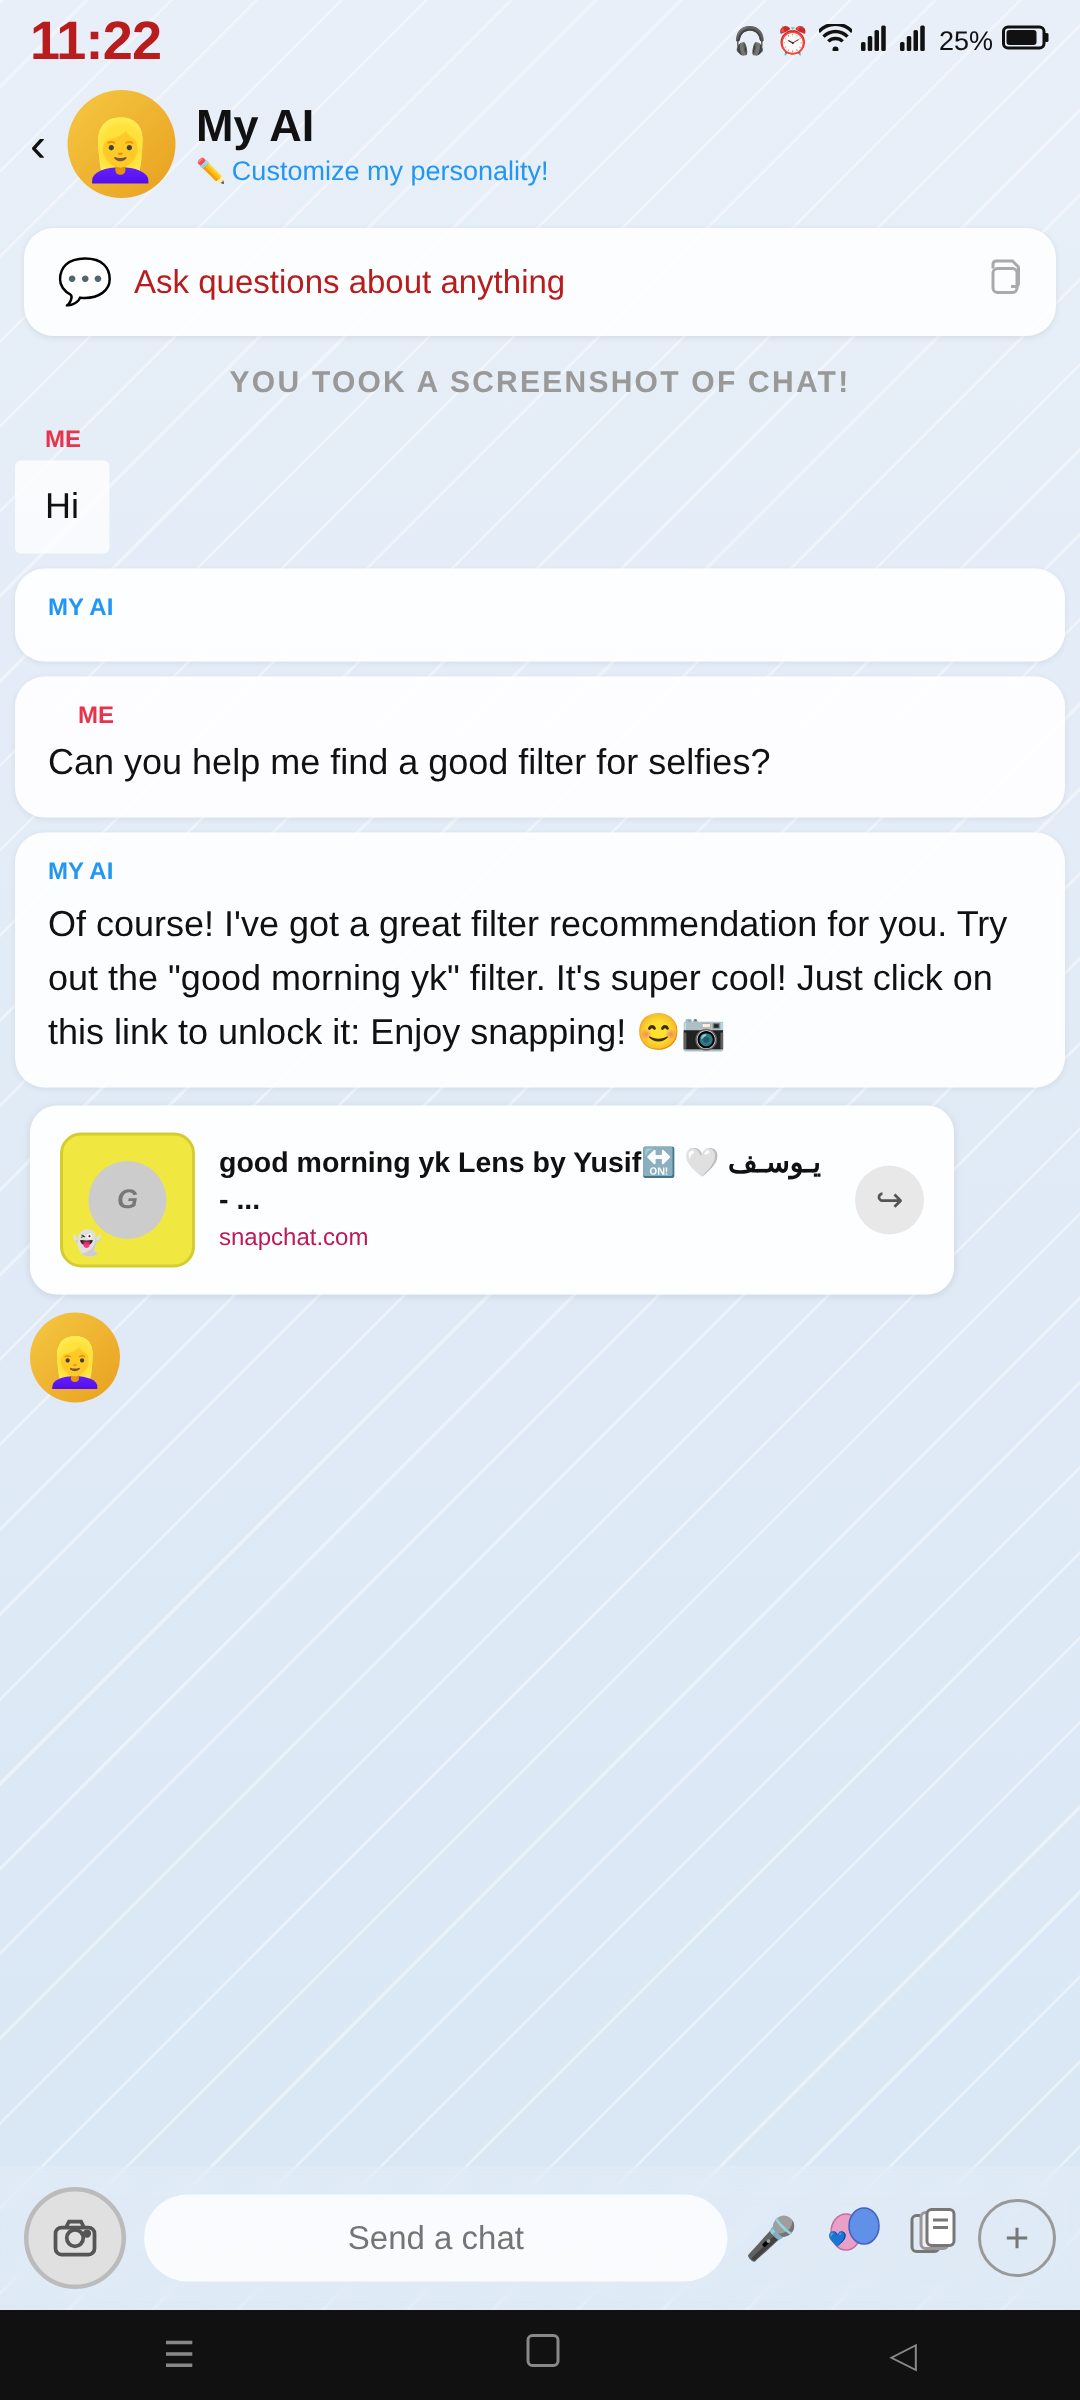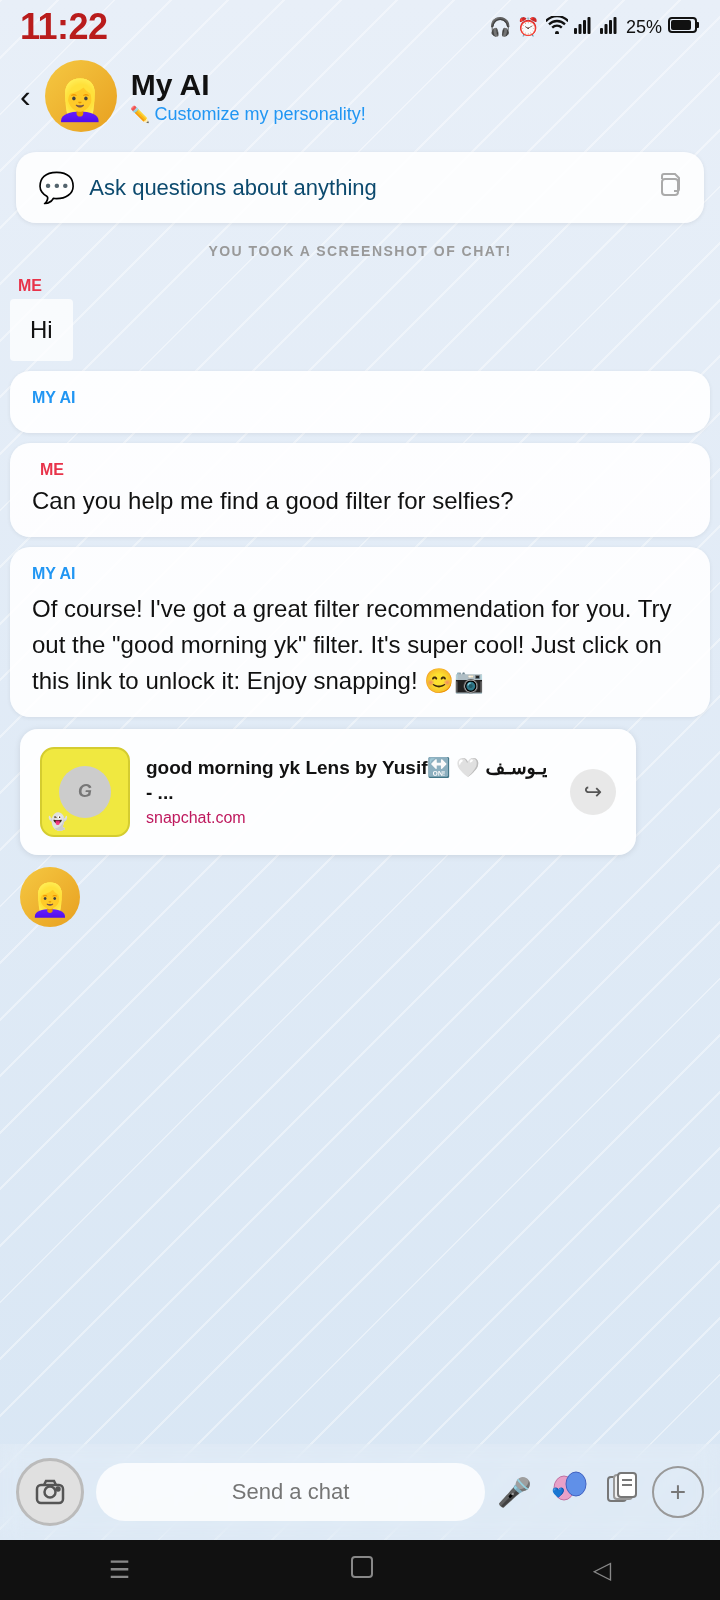--- a/index.html
+++ b/index.html
@@ -122,32 +122,32 @@
       display: flex;
       align-items: center;
       gap: 14px;
     }
     .chat-bubble-icon {
       font-size: 30px;
       color: #999;
     }
     .suggestion-text {
       font-size: 22px;
-      color: #0c4a6e;
+      color: #b91c1c;
     }
     .copy-icon {
       font-size: 24px;
       color: #aaa;
     }
 
     
     .screenshot-notice {
       text-align: center;
       padding: 14px;
-      font-size: 14px;
+      font-size: 20px;
       font-weight: 600;
       color: #999;
       letter-spacing: 1.5px;
     }
 
     
     .chat-area {
       padding: 0 10px;
       display: flex;
       flex-direction: column;
@@ -158,21 +158,21 @@
     .me-bubble-container {
       display: flex;
       flex-direction: column;
       align-items: flex-start;
       margin: 4px 0;
     }
     .me-label {
       font-size: 16px;
       font-weight: 700;
       color: #e8334a;
-      margin-left: 8px;
+      margin-left: 20px;
       margin-bottom: 4px;
     }
     .me-bubble {
       background: rgba(255,255,255,0.75);
       border-radius: 4px;
       padding: 14px 20px;
       max-width: 85%;
       font-size: 24px;
       color: #111;
       line-height: 1.4;

